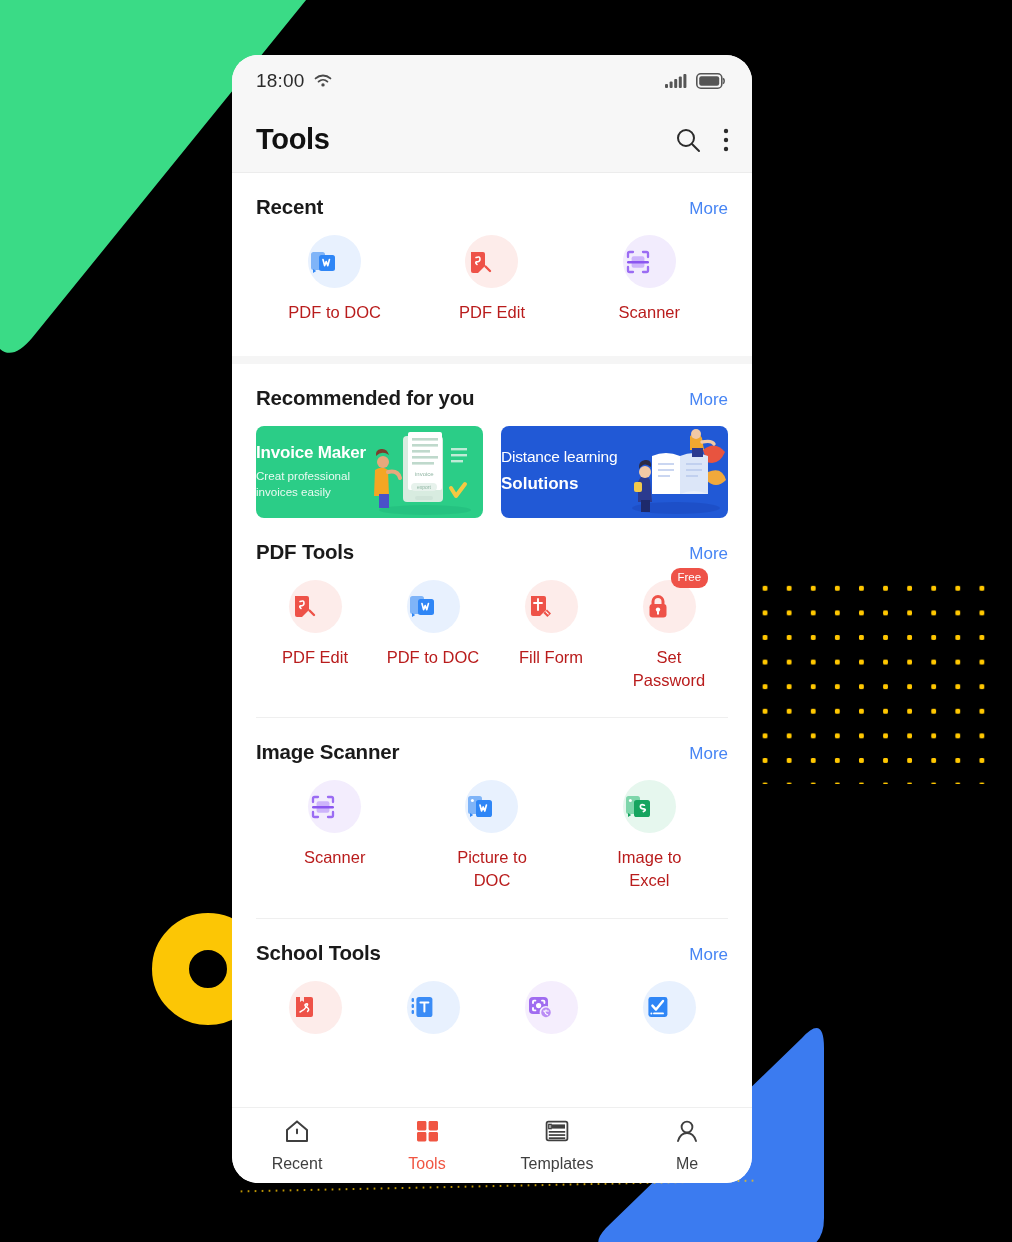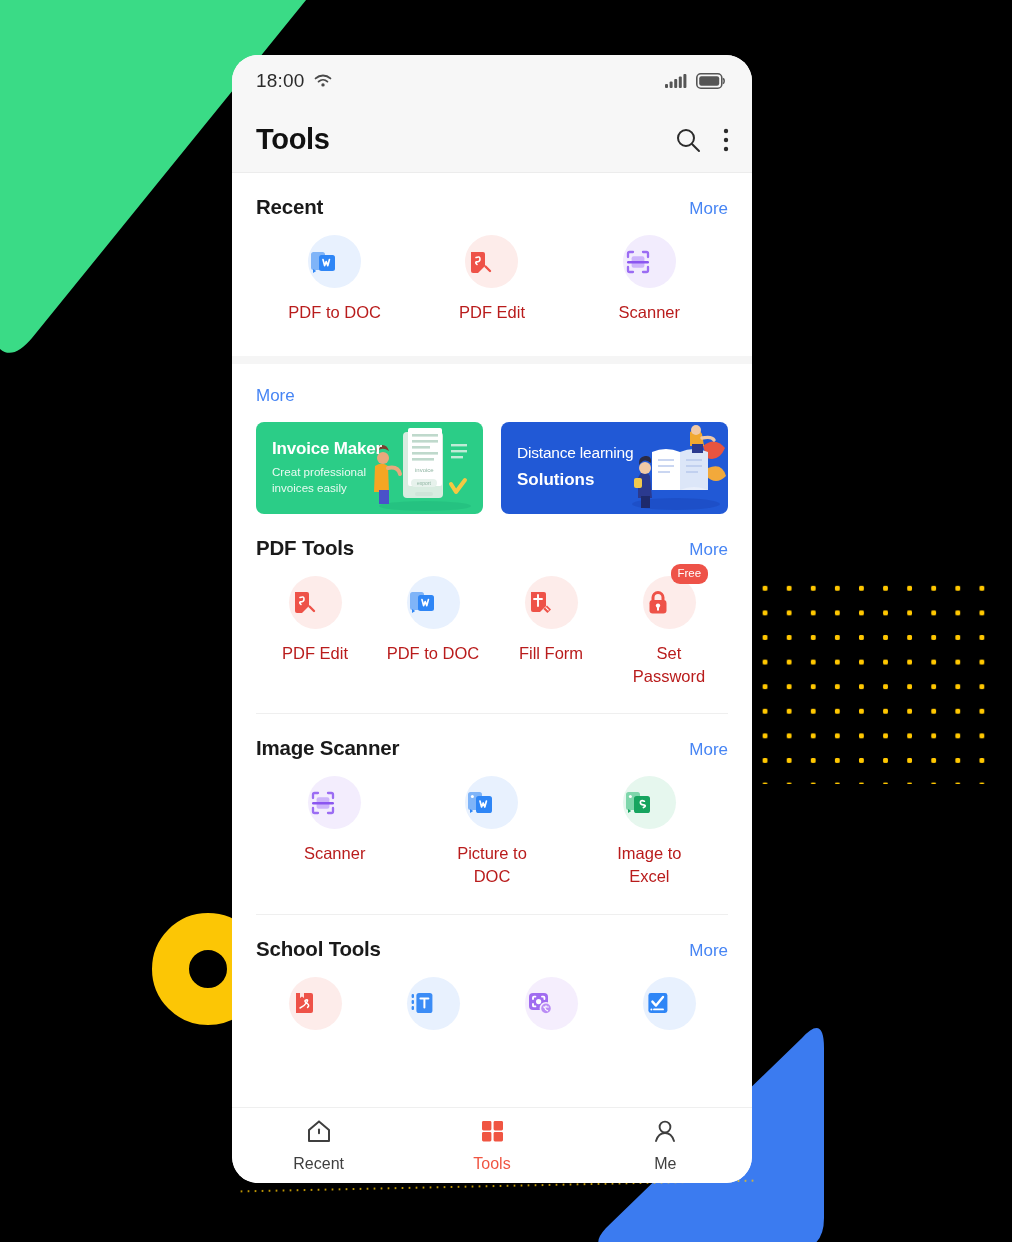--- a/index.html
+++ b/index.html
@@ -119,21 +119,21 @@
 
   
   .banner-row { display: flex; gap: 18px; margin-top: 16px; }
   .banner {
     flex: 1 1 0; height: 92px; border-radius: 8px;
     position: relative; overflow: hidden; cursor: pointer;
     display: flex; align-items: center;
   }
   .banner.green { background: #2BCD87; }
   .banner.blue  { background: #2159D6; }
-  .banner-txt { padding-left: 16px; position: relative; z-index: 2; }
+  .banner-txt { position: relative; z-index: 2; }
   .banner-t1 { color:#fff; font-weight: 700; font-size: 17px; letter-spacing:-.2px; }
   .banner-t2 { color:#eafaf2; font-size: 11.6px; line-height: 1.42; margin-top: 5px; }
   .banner.blue .banner-t1 { font-size: 15.5px; font-weight: 400; }
   .banner.blue .banner-t2 { color:#fff; font-size: 17px; font-weight: 700; margin-top: 6px; }
   .banner-art { position: absolute; right: 0; top: 0; bottom: 0; width: 120px; z-index: 1; }
 
   
   .bottomnav {
     flex: 0 0 76px; height: 76px;
     background: #fff;
@@ -263,20 +263,21 @@
             <span class="tile-label">Scanner</span>
           </div>
 
         </div>
       </div>
 
       <div class="band"></div>
 
       <div class="section">
         <div class="section-head">
+          <span class="section-title">Recommended for you</span>
           <span class="section-more">More</span>
         </div>
         <div class="banner-row">
 
           <div class="banner green">
             <div class="banner-txt">
               <div class="banner-t1">Invoice Maker</div>
               <div class="banner-t2" style="white-space:pre-line">Creat professional
 invoices easily</div>
             </div>
@@ -555,20 +556,35 @@
           <svg width="28" height="26" viewBox="0 0 28 26">
             <rect x="4" y="3" width="9.4" height="9.4" rx="1.4" fill="#F05542"></rect>
             <rect x="15.6" y="3" width="9.4" height="9.4" rx="1.4" fill="#F05542"></rect>
             <rect x="4" y="14" width="9.4" height="9.4" rx="1.4" fill="#F05542"></rect>
             <rect x="15.6" y="14" width="9.4" height="9.4" rx="1.4" fill="#F05542"></rect>
           </svg>
         </span>
         <span class="nav-label">Tools</span>
       </div>
 
+      <div class="nav-item">
+        <span>
+          <svg width="28" height="26" viewBox="0 0 28 26">
+            <rect x="3.6" y="3.6" width="20.8" height="18.8" rx="1.8" fill="none" stroke="#3f3f3f" stroke-width="1.8"></rect>
+            <rect x="9" y="6.4" width="13" height="4.2" fill="#3f3f3f"></rect>
+            <rect x="5.8" y="6.4" width="2.4" height="4.2" fill="none" stroke="#3f3f3f" stroke-width="1.4"></rect>
+            <g fill="#3f3f3f">
+                <rect x="5.8" y="13" width="16.4" height="1.7"></rect>
+            <rect x="5.8" y="16.2" width="16.4" height="1.7"></rect>
+            <rect x="5.8" y="19.3" width="16.4" height="1.7"></rect>
+              </g>
+          </svg>
+        </span>
+        <span class="nav-label">Templates</span>
+      </div>
 
       <div class="nav-item">
         <span>
           <svg width="28" height="26" viewBox="0 0 28 26">
             <circle cx="14" cy="9" r="5.4" fill="none" stroke="#3f3f3f" stroke-width="1.9"></circle>
             <path d="M5 23 q2.4-8 9-8 t9 8" fill="none" stroke="#3f3f3f" stroke-width="1.9" stroke-linecap="round"></path>
           </svg>
         </span>
         <span class="nav-label">Me</span>
       </div>

